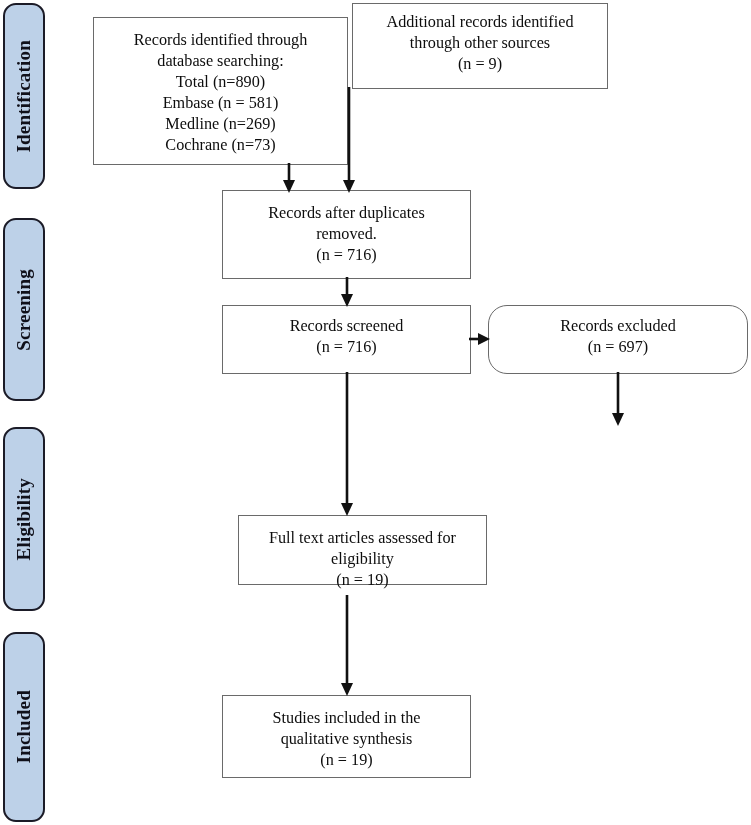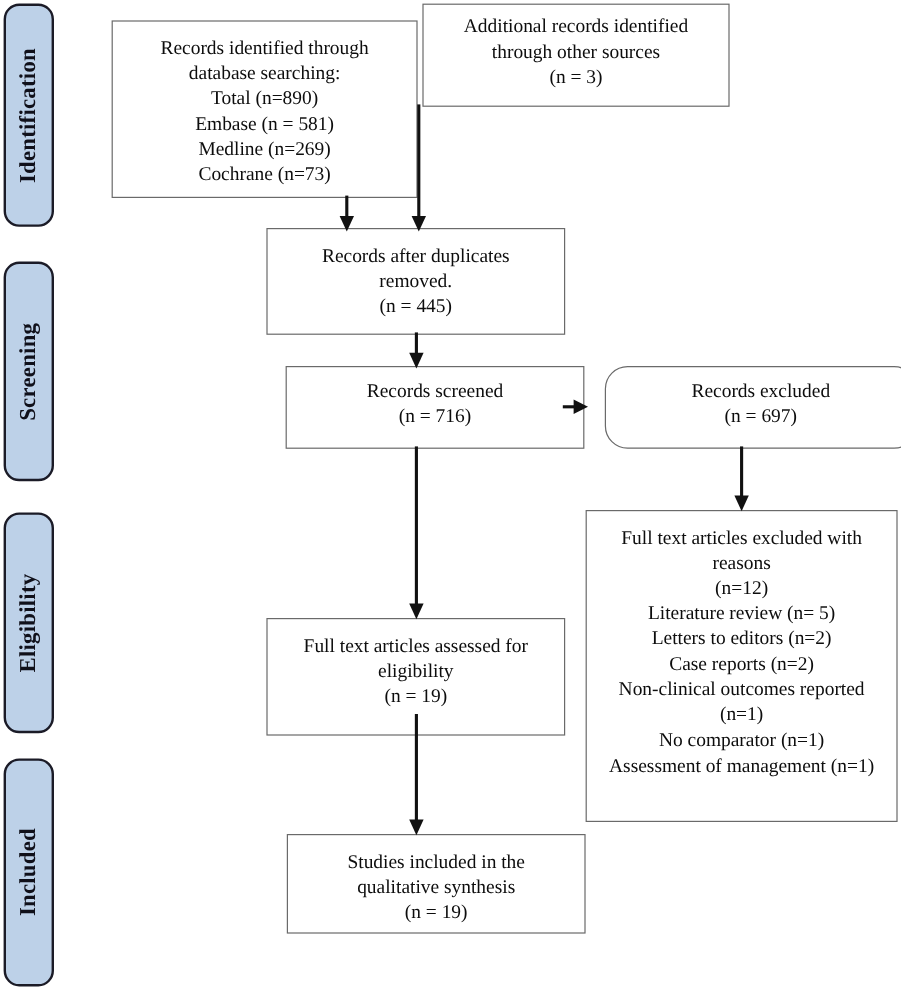--- a/index.html
+++ b/index.html
@@ -50,21 +50,21 @@
   .flow-box .box-text {
     text-align: center;
     font-size: 16.2px;
     line-height: 1.30;
     color: #0d0d0d;
     padding: 0 6px;
     white-space: pre-line;
     font-family: "Liberation Serif", "DejaVu Serif", serif;
   }
   .box-pad-top-8  { padding-top: 8px; }
-  .box-pad-top-10 { padding-top: 10px; margin-left: 16px; }
+  .box-pad-top-10 { padding-top: 10px; }
   .box-pad-top-12 { padding-top: 12px; }
 
   
   .conn {
     position: absolute;
     overflow: visible;
   }
   .conn line, .conn path, .conn polyline {
     stroke: #111111;
     stroke-width: 2.6;
@@ -100,59 +100,47 @@
 database searching:
 Total (n=890)
 Embase (n = 581)
 Medline (n=269)
 Cochrane (n=73)</div>
   </div>
 
   <div class="flow-box box-pad-top-8" style="left:352px; top:3px; width:256px; height:86px;">
     <div class="box-text">Additional records identified
 through other sources
-(n = 3)</div>
+(n = 9)</div>
   </div>
 
   <div class="flow-box box-pad-top-12" style="left:222px; top:190px; width:249px; height:89px;">
     <div class="box-text">Records after duplicates
 removed.
-(n = 445)</div>
+(n = 716)</div>
   </div>
 
   <div class="flow-box box-pad-top-10" style="left:222px; top:305px; width:249px; height:69px;">
     <div class="box-text">Records screened
 (n = 716)</div>
   </div>
 
   <div class="flow-box box-pad-top-10" style="left:488px; top:305px; width:260px; height:69px;border-radius:19px;">
     <div class="box-text">Records excluded
 (n = 697)</div>
   </div>
 
-  <div class="flow-box box-pad-top-12" style="left:488px; top:425px; width:260px; height:260px;">
-    <div class="box-text">Full text articles excluded with
-reasons
-(n=12)
-Literature review (n= 5)
-Letters to editors (n=2)
-Case reports (n=2)
-Non-clinical outcomes reported
-(n=1)
-No comparator (n=1)
-Assessment of management (n=1)</div>
-  </div>
 
-  <div class="flow-box box-pad-top-12" style="left:222px; top:515px; width:249px; height:98px;">
+  <div class="flow-box box-pad-top-12" style="left:238px; top:515px; width:249px; height:70px;">
     <div class="box-text">Full text articles assessed for
 eligibility
 (n = 19)</div>
   </div>
 
-  <div class="flow-box box-pad-top-12" style="left:222px; top:695px; width:249px; height:83px;margin-left:17px;">
+  <div class="flow-box box-pad-top-12" style="left:222px; top:695px; width:249px; height:83px;">
     <div class="box-text">Studies included in the
 qualitative synthesis
 (n = 19)</div>
   </div>
 
   <svg class="conn" style="left:270px; top:163px; width:44px; height:32px;">
     <line x1="19" y1="0" x2="19" y2="21"></line>
     <polygon points="19,30 13,17 25,17"></polygon>
   </svg>
 

